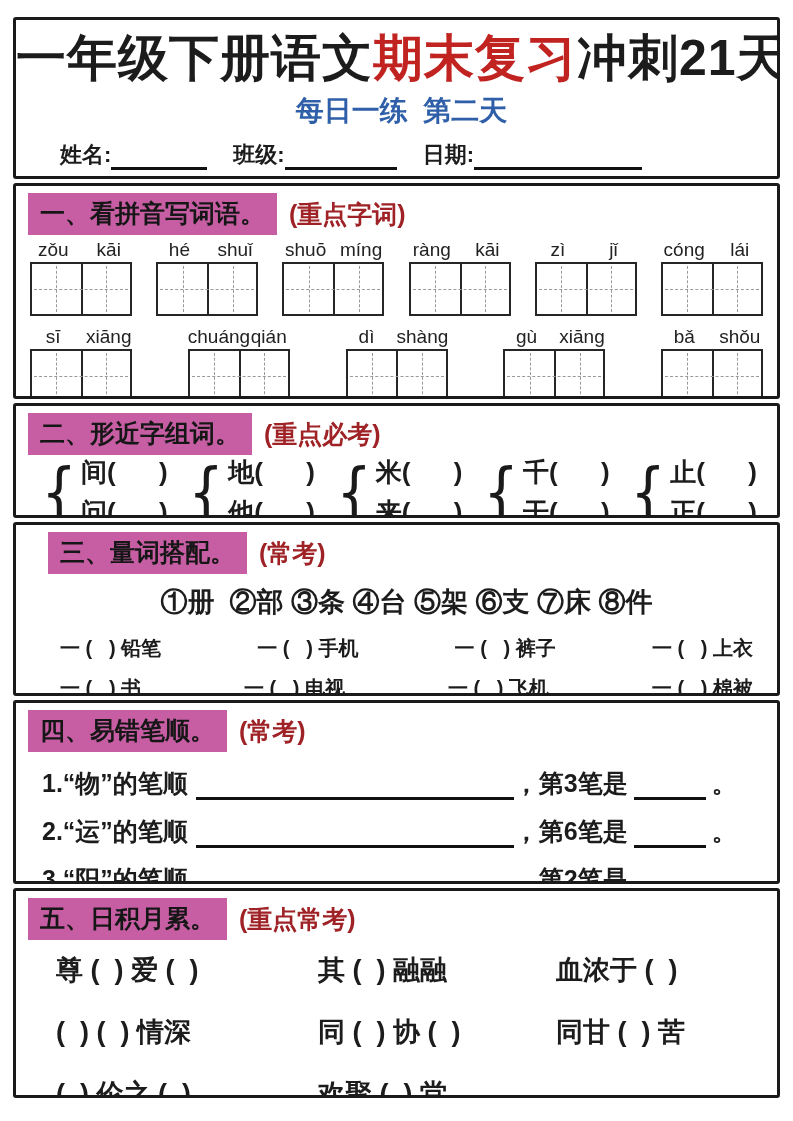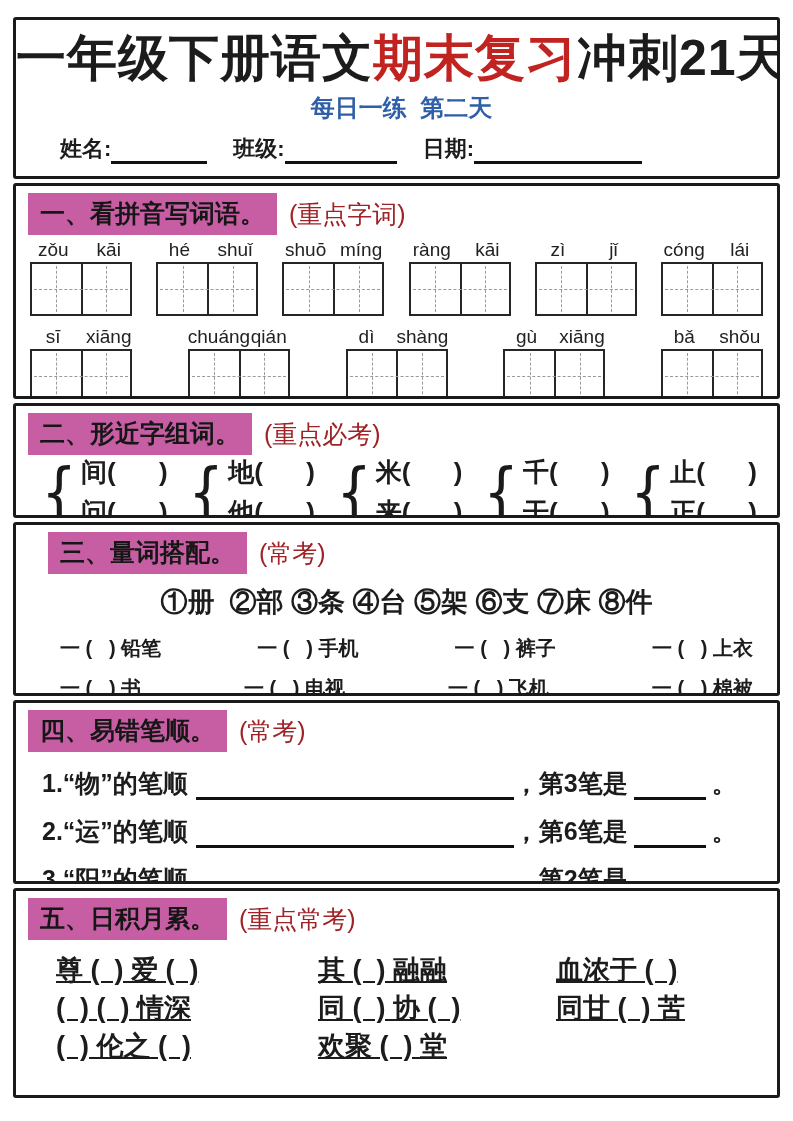--- a/index.html
+++ b/index.html
@@ -24,21 +24,21 @@
   .page-title {
     text-align:center;
     font-size:50px; font-weight:bold;
     letter-spacing:1px;
     line-height:1.15;
     white-space:nowrap;
   }
   .page-title .red { color:#c12321; }
   .subtitle {
     text-align:center;
-    font-size:24px; font-weight:bold;
+    font-size:28px; font-weight:bold;
     color:#2e5fa8;
     margin-top:4px;
     white-space:pre;
     padding-left:10px;
   }
   .fields-row {
     display:flex; align-items:center;
     padding-left:44px;
     margin-top:10px;
     font-size:22px; font-weight:bold;
@@ -53,21 +53,21 @@
   .sec-header { display:flex; align-items:center; padding:7px 0 0 12px; }
   .sec-title {
     background:#c75ea4;
     color:#161616;
     font-size:25px; font-weight:bold;
     padding:4px 12px 5px 12px;
     white-space:pre;
   }
   .sec-note {
     color:#9e2226;
-    font-size:25px; font-weight:normal;
+    font-size:25px; font-weight:bold;
     margin-left:12px;
     white-space:pre;
   }
 
   
   .sec1 { height:216px; }
   .pinyin-row {
     display:flex; justify-content:space-between;
     padding:4px 14px 0 14px;
   }
@@ -146,25 +146,24 @@
     width:72px;
     border-bottom:3px solid #111;
     height:30px; margin:0 6px;
   }
 
   
   .sec5 { height:210px; }
   .grid5 {
     display:grid;
     grid-template-columns:262px 238px 1fr;
-    row-gap:2px;
+    row-gap:26px;
     padding:12px 0 0 40px;
     font-size:27px; font-weight:bold;
     white-space:pre;
-    text-decoration:underline;
   }
 </style>
 </head>
 <body>
 
 <div class="page">
 
   <div class="box header-box">
     <div class="page-title"><span>一年级下册语文</span><span class="red">期末复习</span><span>冲刺21天</span></div>
     <div class="subtitle">每日一练  第二天</div>

